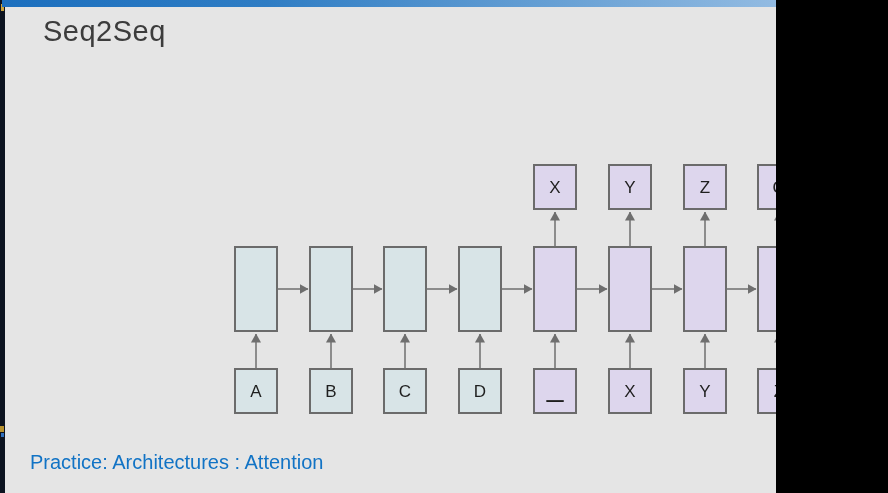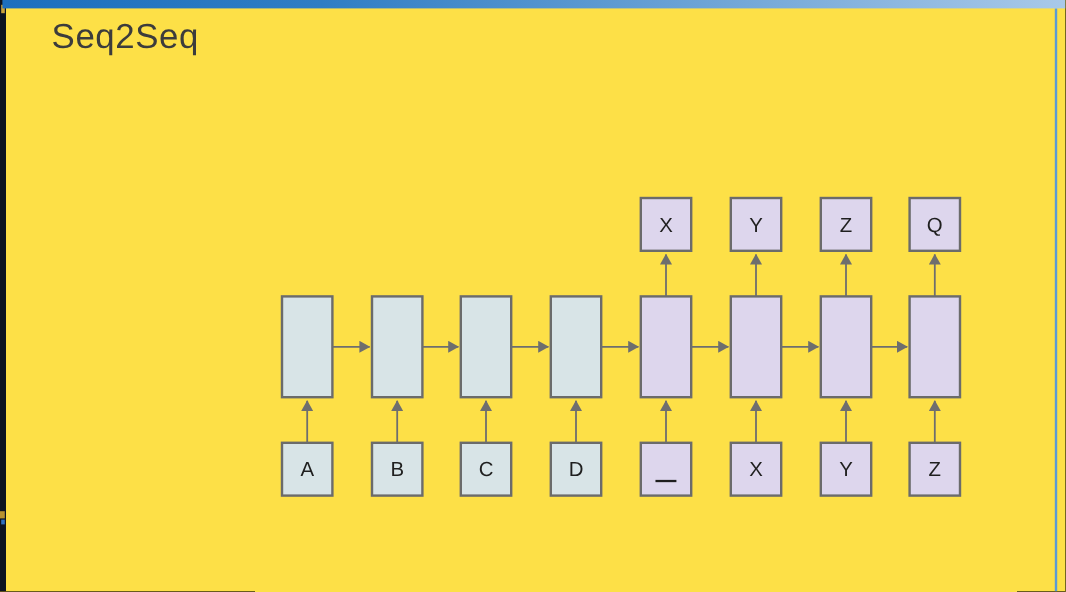--- a/index.html
+++ b/index.html
@@ -1,18 +1,18 @@
 <!DOCTYPE html>
 <html style="--encoder-fill: #d8e4e7; --decoder-fill: #ddd6ed; --box-border: #6b6b6b; --arrow: #6e6e6e; --label-text: #1f1f1f; --top-bar-gradient-start: #1c6fbe; --top-bar-gradient-end: #a9c9e9; --right-line-color: #5b9bd5; --left-strip-color: #0c1320; --title-color: #3c3c3c; --footer-color: #1173c5;"><head>
 <meta charset="utf-8">
 <style>
   html,body{margin:0;padding:0;background:#000;}
   .stage{
-    position:relative;width:888px;height:493px;overflow:hidden;
-    background:#fde047;font-family:"Liberation Sans",sans-serif;
+    position:relative;width:776px;height:493px;overflow:hidden;
+    background:#e5e5e5;font-family:"Liberation Sans",sans-serif;
   }
   
   .left-strip{position:absolute;left:0;top:0;width:5px;height:493px;background:var(--left-strip-color);z-index:2;}
   .speck-a{position:absolute;left:1px;top:4px;width:3px;height:7px;background:#c8a23c;z-index:3;}
   .speck-b{position:absolute;left:0;top:426px;width:4px;height:6px;background:#b8922f;z-index:3;}
   .speck-c{position:absolute;left:1px;top:433px;width:3px;height:4px;background:#2f6fbd;z-index:3;}
   .top-bar{
     position:absolute;left:2px;top:0;width:886px;height:7px;z-index:4;
     background:linear-gradient(90deg,var(--top-bar-gradient-start) 0%, #2f7dc4 30%, #74a8d8 70%, var(--top-bar-gradient-end) 100%);
   }
@@ -41,20 +41,21 @@
 <div class="stage">
 
   <div class="left-strip"></div>
   <div class="speck-a"></div>
   <div class="speck-b"></div>
   <div class="speck-c"></div>
   <div class="top-bar"></div>
   <div class="right-line"></div>
 
   <div class="slide-title">Seq2Seq</div>
+  <div class="slide-footer">Practice: Architectures : Attention</div>
 
   <svg class="diagram" width="888" height="493" viewBox="0 0 888 493">
     <defs>
       <marker id="ah" markerUnits="userSpaceOnUse" markerWidth="9" markerHeight="10" refX="8.5" refY="5" orient="auto">
         <path d="M0,0 L9,5 L0,10 Z"></path>
       </marker>
     </defs>
 
     <rect class="cell-enc" x="235" y="247" width="42" height="84"></rect>
     <rect class="cell-enc" x="310" y="247" width="42" height="84"></rect>

